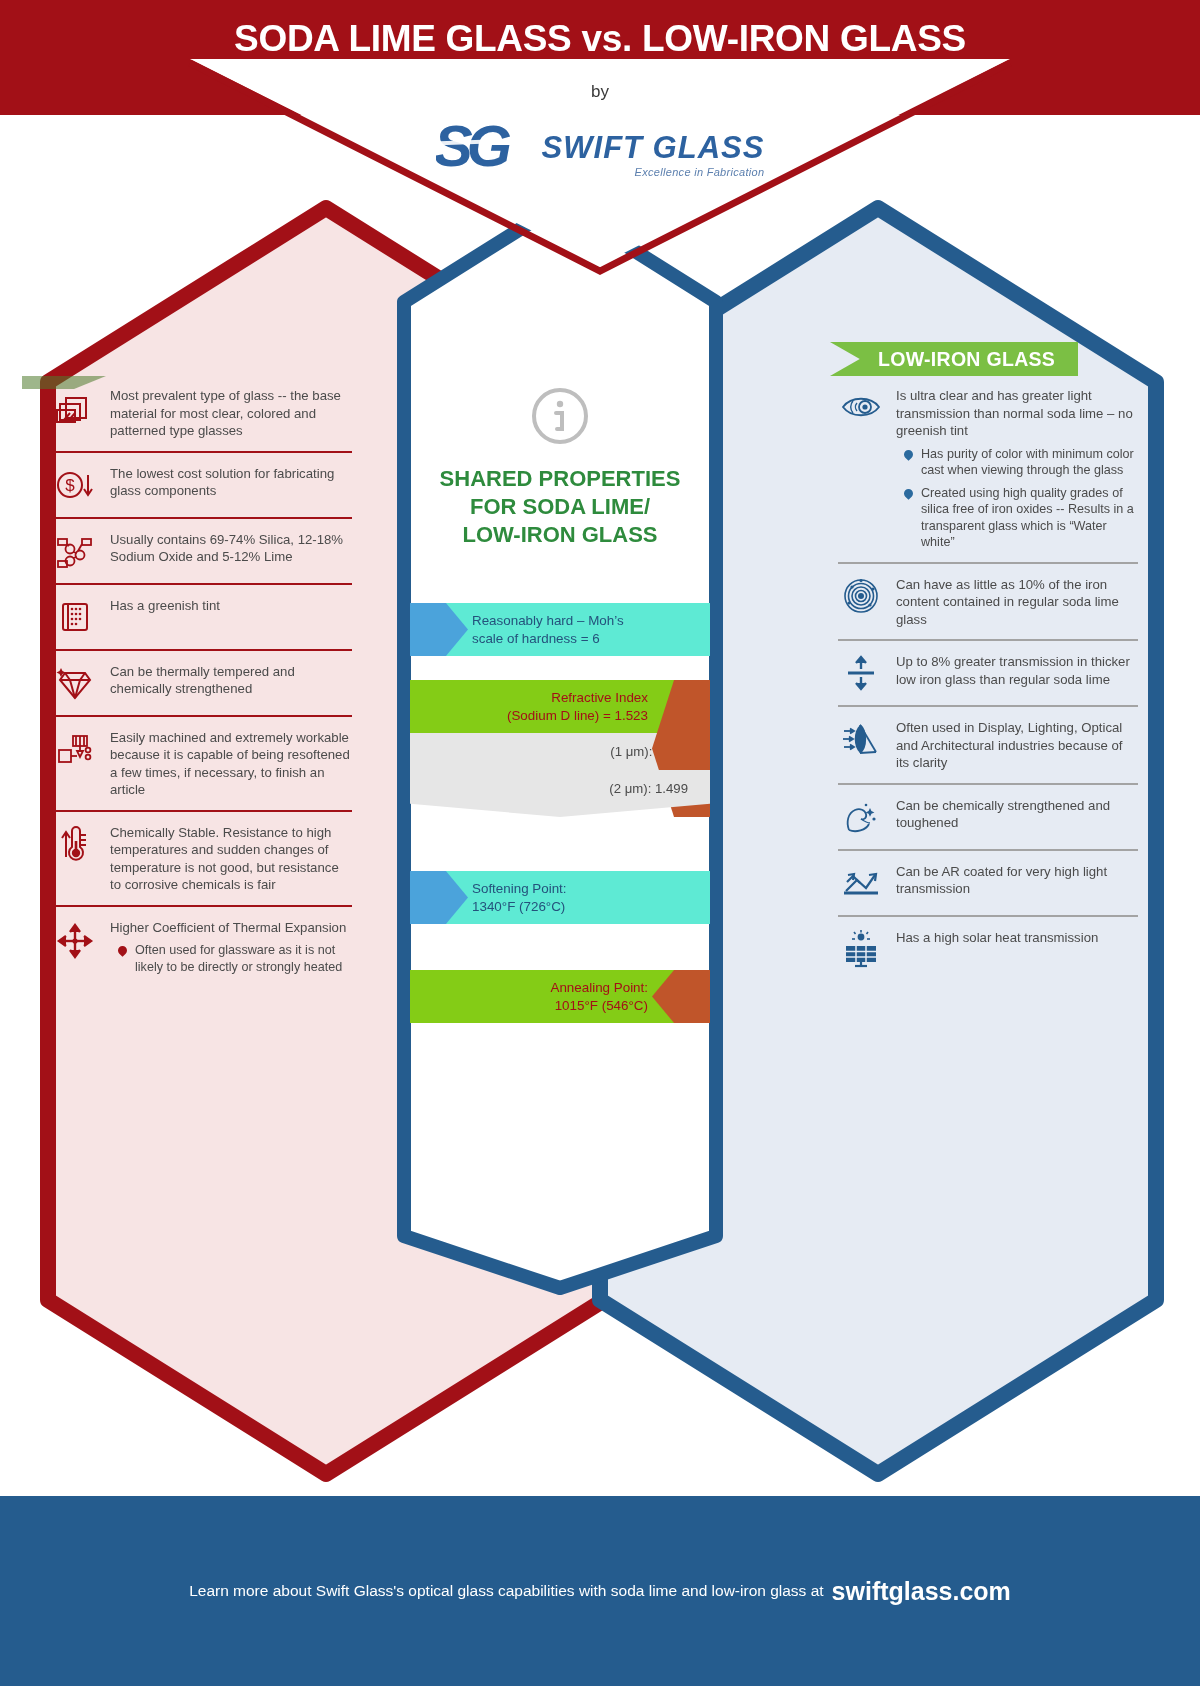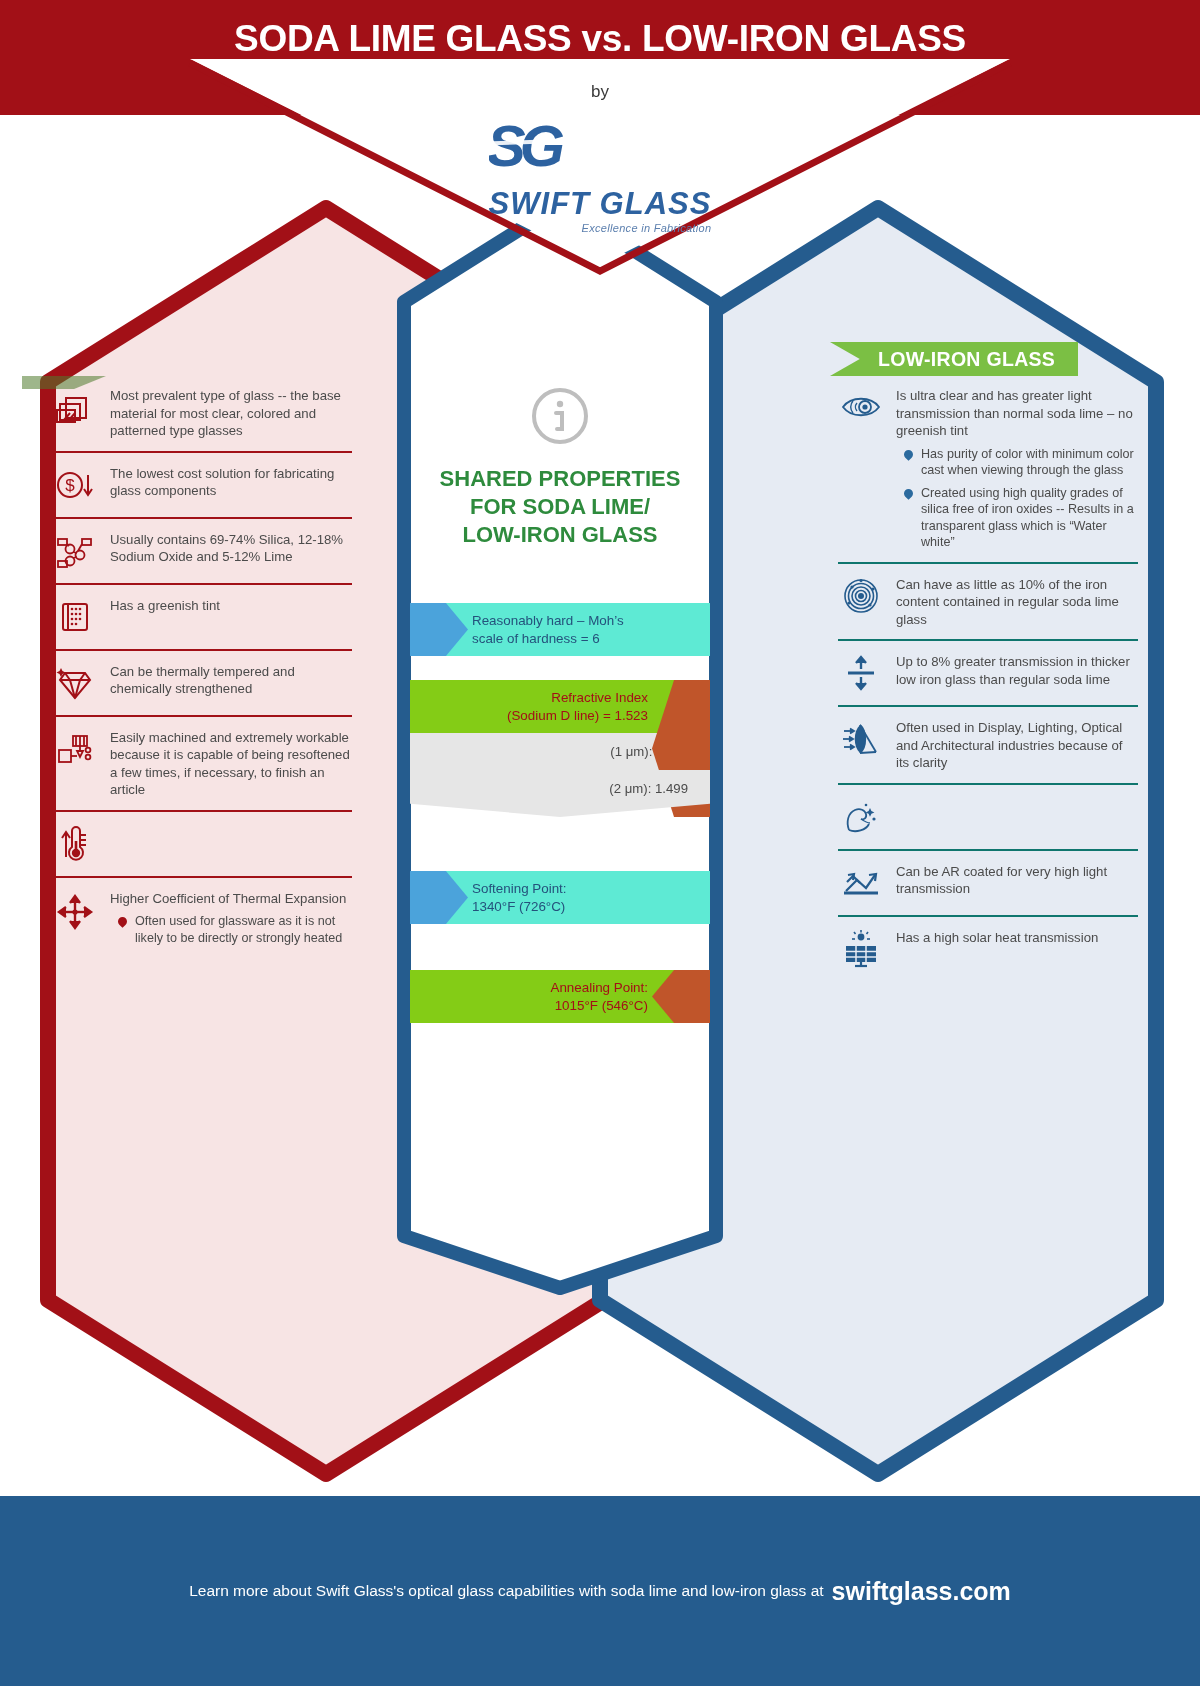--- a/index.html
+++ b/index.html
@@ -36,21 +36,21 @@
     z-index:3; pointer-events:none;
   }
   .byline {
     position:absolute; left:0; top:82px; width:1200px; text-align:center;
     color:#3b3b3b; font-size:17px; z-index:5;
   }
   
   .logo-wrap {
     position:absolute; left:0; top:118px; width:1200px; text-align:center; z-index:5;
   }
-  .logo-inner { display:inline-flex; align-items:flex-start; gap:10px;flex-direction:column; }
+  .logo-inner { display:inline-flex; align-items:flex-end; gap:10px; }
   .logo-text { text-align:left; line-height:1; }
   .logo-name {
     font-size:31px; font-weight:bold; font-style:italic; color:#2D62A0;
     letter-spacing:1px; font-family:"Liberation Sans", sans-serif;
   }
   .logo-tag {
     font-size:11px; font-style:italic; color:#5b7fae; letter-spacing:0.3px;
     margin-top:4px; text-align:right;
   }
 
@@ -67,21 +67,21 @@
     position:absolute; z-index:6;
   }
   .col-left  { left:52px;  top:375px; width:300px; }
   .col-right { left:838px; top:375px; width:300px; }
 
   .item {
     display:flex; align-items:flex-start; gap:12px;
     padding:11px 0 11px 0;
   }
   .item + .item { border-top:2px solid #A21017; }
-  .col-right .item + .item { border-top:2px solid #0f766e; }
+  .col-right .item + .item { border-top:2px solid #a3a3a3; }
 
   .ico { width:46px; flex:0 0 46px; display:flex; align-items:center; justify-content:center; }
   .ico svg { display:block; }
   .itxt { font-size:13.2px; line-height:17.5px; color:#4b4b4b; padding-top:1px; }
 
   .sub { margin:6px 0 0 8px; }
   .sub-li { display:flex; gap:8px; align-items:flex-start; margin-top:6px; font-size:12.6px; line-height:16.5px; color:#4b4b4b; }
   .bullet { flex:0 0 9px; width:9px; height:9px; border-radius:50% 50% 50% 0; margin-top:4px; transform:rotate(-45deg); }
   .bullet-red  { background:#A21017; }
   .bullet-blue { background:#2B6A9E; }
@@ -317,20 +317,21 @@
           <path d="M18 8 a4 4 0 0 1 8 0 v16 a7 7 0 1 1 -8 0z"></path>
           <circle cx="22" cy="30" r="4.2" fill="#A21017" stroke="none"></circle>
           <line x1="22" y1="18" x2="22" y2="28" stroke-width="2.6"></line>
           <line x1="27" y1="12" x2="32" y2="12"></line>
             <line x1="27" y1="17" x2="32" y2="17"></line>
             <line x1="27" y1="22" x2="32" y2="22"></line>
           <line x1="12" y1="34" x2="12" y2="10"></line>
             <polyline points="8,15 12,9 16,15"></polyline>
         </svg>
       </span>
+      <span class="itxt">Chemically Stable. Resistance to high temperatures and sudden changes of temperature is not good, but resistance to corrosive chemicals is fair</span>
     </div>
 
     <div class="item">
       <span class="ico">
         <svg width="46" height="46" viewBox="0 0 46 46" fill="none" stroke="#A21017" stroke-width="2.4">
           <line x1="23" y1="9" x2="23" y2="37"></line>
             <line x1="9" y1="23" x2="37" y2="23"></line>
           <polyline points="18,14 23,7 28,14" fill="#A21017"></polyline>
           <polyline points="18,32 23,39 28,32" fill="#A21017"></polyline>
           <polyline points="14,18 7,23 14,28" fill="#A21017"></polyline>
@@ -493,20 +494,21 @@
       <span class="ico">
         <svg width="42" height="42" viewBox="0 0 42 42" fill="none" stroke="#255C8E" stroke-width="1.8">
           <path d="M9 34 C6 26, 8 17, 15 14 C20 12, 25 14, 26 18 C27 22, 24 24, 21 23"></path>
           <path d="M9 34 C16 37, 26 34, 29 28"></path>
           <path d="M21 23 C24 25, 27 27, 30 27" stroke-width="1.4"></path>
           <path d="M30 12 l1.4 3 3 1.4 -3 1.4 -1.4 3 -1.4 -3 -3 -1.4 3 -1.4z" fill="#255C8E" stroke="none"></path>
           <circle cx="34" cy="23" r="1.6" fill="#255C8E" stroke="none"></circle>
           <circle cx="26" cy="9" r="1.3" fill="#255C8E" stroke="none"></circle>
         </svg>
       </span>
+      <span class="itxt">Can be chemically strengthened and toughened</span>
     </div>
 
     <div class="item">
       <span class="ico">
         <svg width="44" height="42" viewBox="0 0 44 42" fill="none" stroke="#255C8E" stroke-width="2.2">
           <line x1="5" y1="31" x2="39" y2="31" stroke-width="3"></line>
           <polyline points="7,29 18,18 27,26 36,13"></polyline>
           <polyline points="30,13 37,12 36,19" fill="none"></polyline>
           <polyline points="8,20 14,14 21,21"></polyline>
           <polyline points="9,13 15,12 14,18" fill="none"></polyline>

